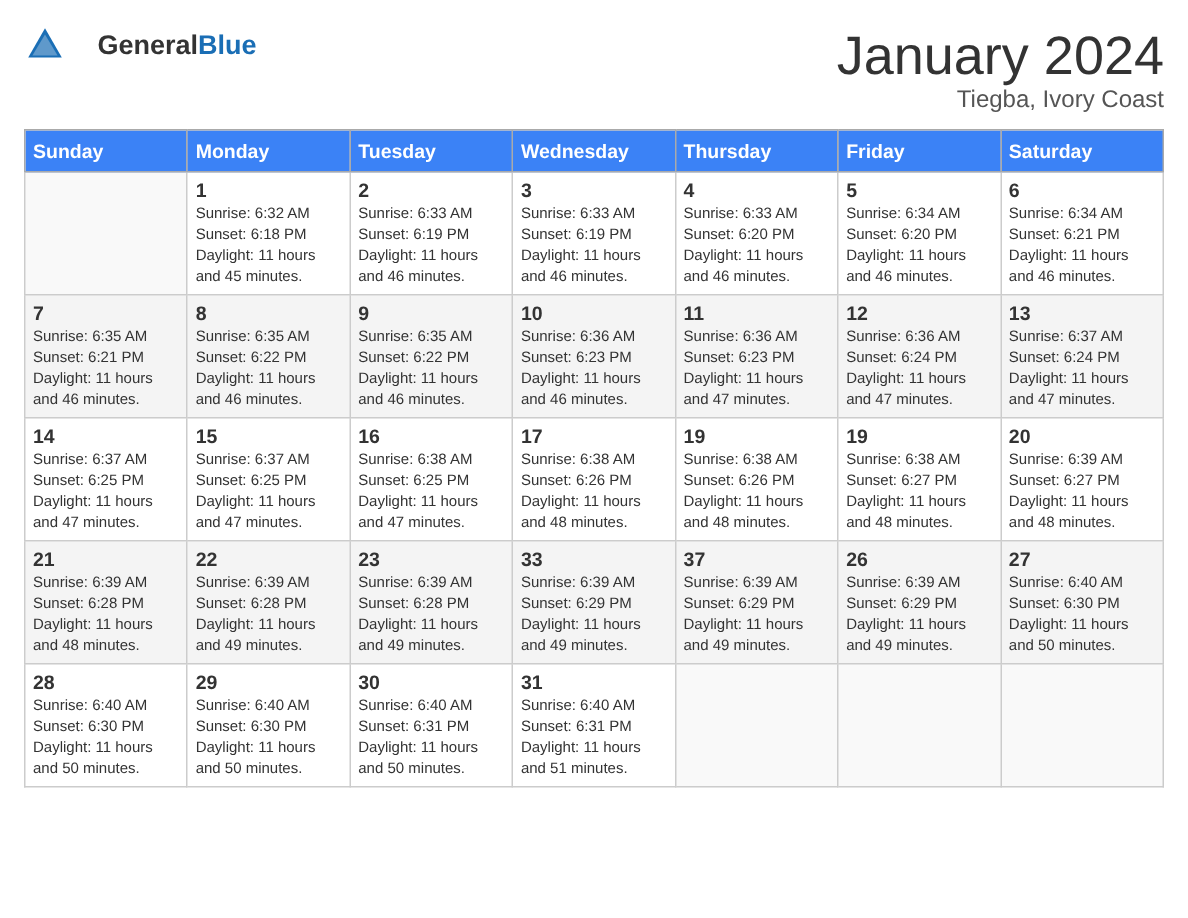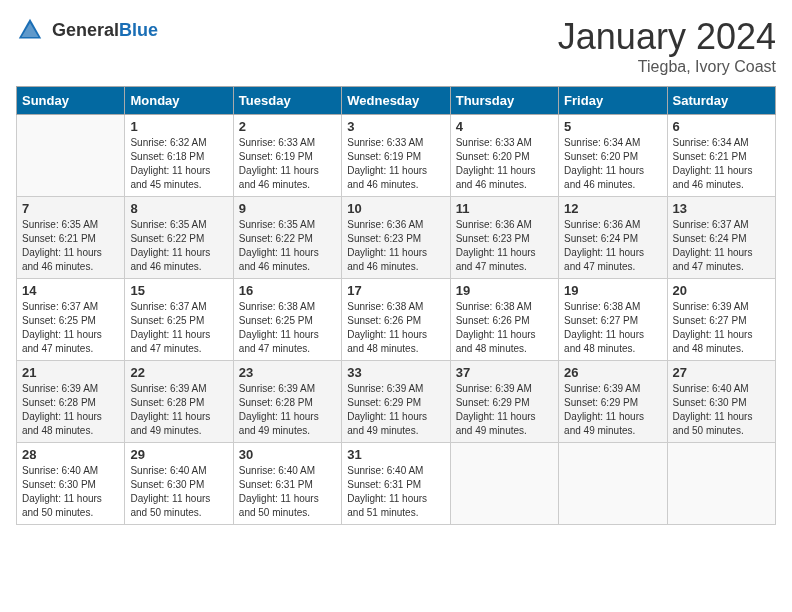--- a/index.html
+++ b/index.html
@@ -12,21 +12,21 @@
     }
     .header-area {
       display: flex;
       justify-content: space-between;
       align-items: flex-start;
       margin-bottom: 10px;
     }
     .logo {
       display: flex;
       align-items: center;
-      gap: 8px;
+      gap: 21px;
     }
     .logo-text-general {
       font-size: 18px;
       font-weight: bold;
       color: #333;
     }
     .logo-text-blue {
       font-size: 18px;
       font-weight: bold;
       color: #1a6eb5;
@@ -46,21 +46,21 @@
     .subtitle {
       font-size: 16px;
       color: #555;
     }
     table {
       width: 100%;
       border-collapse: collapse;
       font-size: 11px;
     }
     thead tr th {
-      background-color: #0369a1;
+      background-color: #3b82f6;
       color: #fff;
       text-align: left;
       padding: 6px 5px;
       font-size: 13px;
       font-weight: bold;
       border: 1px solid #aaa;
     }
     tbody tr td {
       border: 1px solid #ccc;
       vertical-align: top;

